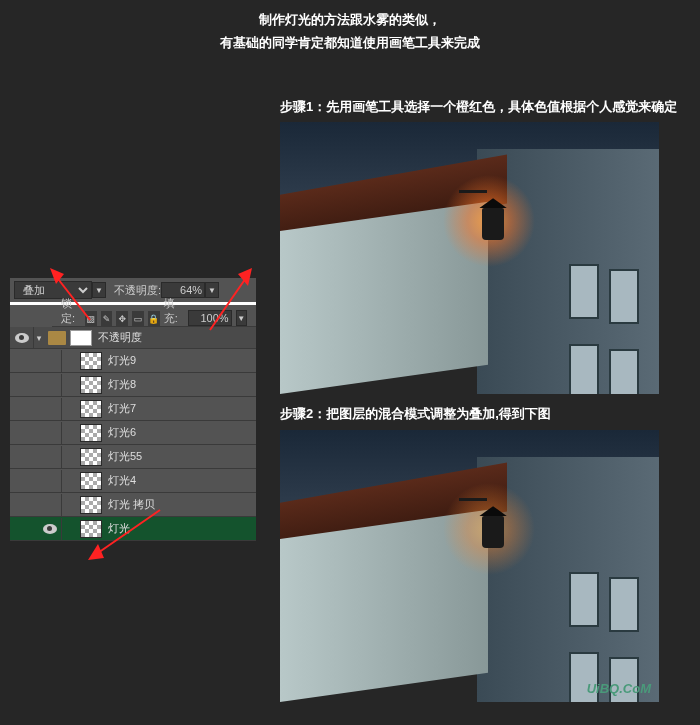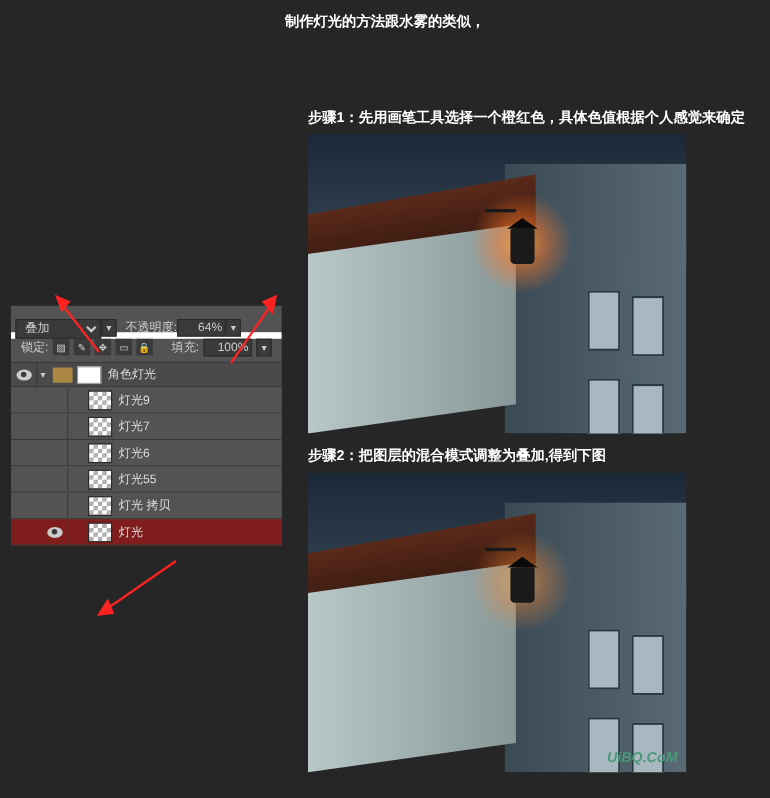--- a/index.html
+++ b/index.html
@@ -23,21 +23,21 @@
   position: absolute;
   font-size: 13px;
   color: #fff;
   font-weight: bold;
 }
 .step1-label { top: 98px; left: 280px; }
 .step2-label { top: 405px; left: 280px; }
 .preview-image {
   position: absolute;
   left: 280px;
-  width: 344px;
+  width: 379px;
   height: 272px;
   overflow: hidden;
 }
 .preview1 { top: 122px; }
 .preview2 { top: 430px; }
 .sky {
   position: absolute;
   width: 100%;
   height: 45%;
   background: linear-gradient(180deg, #1a2838 0%, #2a3848 50%, #3a4858 100%);
@@ -137,22 +137,23 @@
   position: absolute;
   left: 10px;
   top: 278px;
   width: 246px;
   background: #535353;
   font-size: 11px;
   color: #ccc;
 }
 .panel-row {
   display: flex;
+  align-items: center;
   height: 22px;
-  border-bottom: 6px solid #ffffff;
+  border-bottom: 3px solid #ffffff;
   padding: 12px 4px;
 }
 .blend-dropdown {
   background: #3a3a3a;
   color: #ccc;
   border: 1px solid #2a2a2a;
   font-size: 11px;
   height: 18px;
   width: 78px;
   padding: 0 4px;
@@ -173,25 +174,26 @@
   height: 16px;
   background: #3a3a3a;
   border: 1px solid #2a2a2a;
   display: flex;
   align-items: center;
   justify-content: center;
   font-size: 8px;
 }
 .lock-row {
   display: flex;
-  align-items: flex-start;
+  align-items: flex-end;
   height: 22px;
   border-bottom: 1px solid #3a3a3a;
   padding: 0 9px;
   gap: 4px;
+  margin-left: 42px;
 }
 .lock-icon {
   width: 15px;
   height: 15px;
   background: #3a3a3a;
   display: flex;
   align-items: center;
   justify-content: center;
   font-size: 9px;
 }
@@ -229,21 +231,21 @@
 }
 .layer-item {
   display: flex;
   align-items: center;
   height: 24px;
   border-bottom: 1px solid #3a3a3a;
   background: #535353;
   padding-left: 28px;
 }
 .layer-item.selected {
-  background: #7f1d1d;
+  background: #14532d;
 }
 .layer-thumb {
   width: 22px;
   height: 18px;
   margin-left: 18px;
   margin-right: 6px;
   background:
     linear-gradient(45deg, #aaa 25%, transparent 25%, transparent 75%, #aaa 75%),
     linear-gradient(45deg, #aaa 25%, #fff 25%, #fff 75%, #aaa 75%);
   background-size: 8px 8px;
@@ -286,20 +288,21 @@
 .arrow-head {
   fill: #ff2222;
 }
 .fill-label { margin-left: auto; }
 </style>
 </head>
 <body>
 
 <div class="intro-text">
   <div>制作灯光的方法跟水雾的类似，</div>
+  <div>有基础的同学肯定都知道使用画笔工具来完成</div>
 </div>
 
 <div class="step-label step1-label">步骤1：先用画笔工具选择一个橙红色，具体色值根据个人感觉来确定</div>
 
 <div class="preview-image preview1">
   <div class="sky"></div>
   <div class="building-right">
     <div class="window window1"></div>
     <div class="window window2"></div>
     <div class="window window3"></div>
@@ -358,42 +361,52 @@
     <span class="dropdown-arrow">▼</span>
   </div>
 
   <div class="layer-group">
     <div class="eye-col">
         <div class="eye-icon"></div>
       </div>
     <span class="chevron">▾</span>
     <div class="folder-icon"></div>
     <div class="group-mask"></div>
-    <span class="layer-name">角色灯光</span>
+    <span class="layer-name">不透明度</span>
   </div>
 
   <div class="layer-item">
     <div class="eye-col"></div>
     <div class="layer-thumb"></div>
     <span class="layer-name">灯光9</span>
   </div>
   <div class="layer-item">
     <div class="eye-col"></div>
     <div class="layer-thumb"></div>
+    <span class="layer-name">灯光8</span>
+  </div>
+  <div class="layer-item">
+    <div class="eye-col"></div>
+    <div class="layer-thumb"></div>
     <span class="layer-name">灯光7</span>
   </div>
   <div class="layer-item">
     <div class="eye-col"></div>
     <div class="layer-thumb"></div>
     <span class="layer-name">灯光6</span>
   </div>
   <div class="layer-item">
     <div class="eye-col"></div>
     <div class="layer-thumb"></div>
     <span class="layer-name">灯光55</span>
+  </div>
+  <div class="layer-item">
+    <div class="eye-col"></div>
+    <div class="layer-thumb"></div>
+    <span class="layer-name">灯光4</span>
   </div>
   <div class="layer-item">
     <div class="eye-col"></div>
     <div class="layer-thumb"></div>
     <span class="layer-name">灯光 拷贝</span>
   </div>
   <div class="layer-item selected">
     <div class="eye-col">
         <div class="eye-icon"></div>
       </div>

